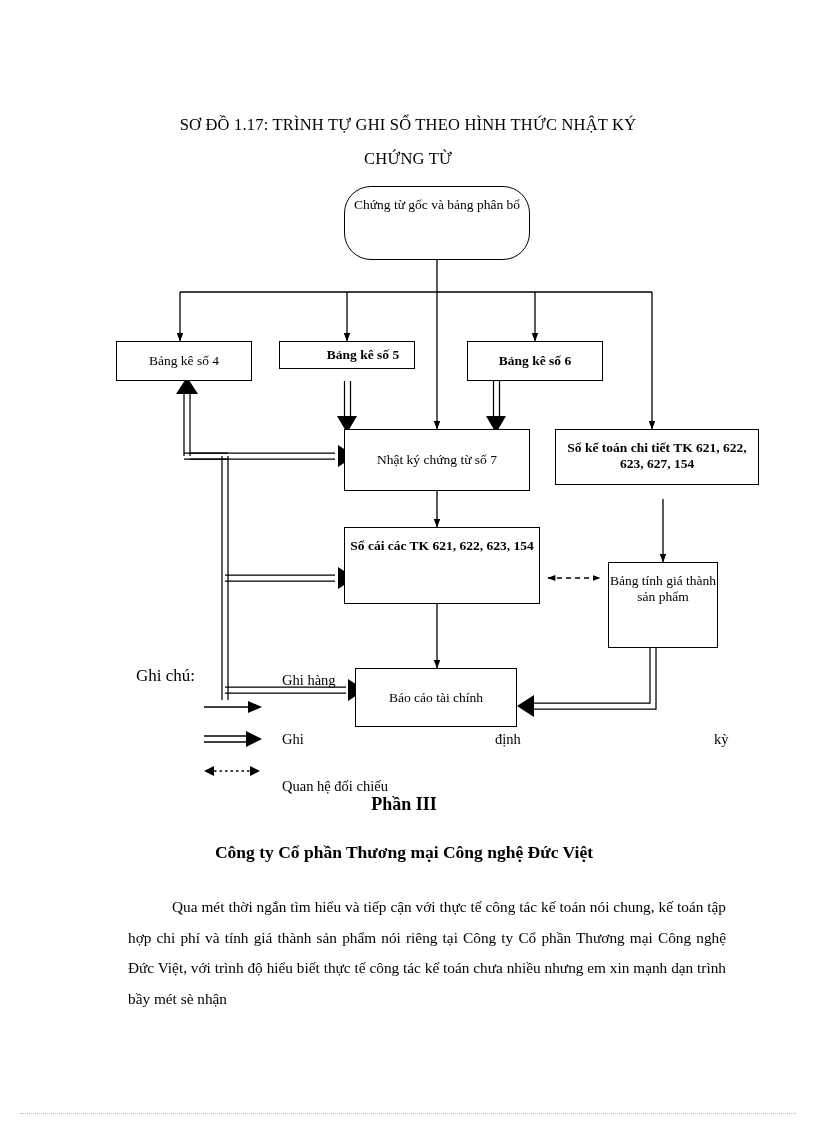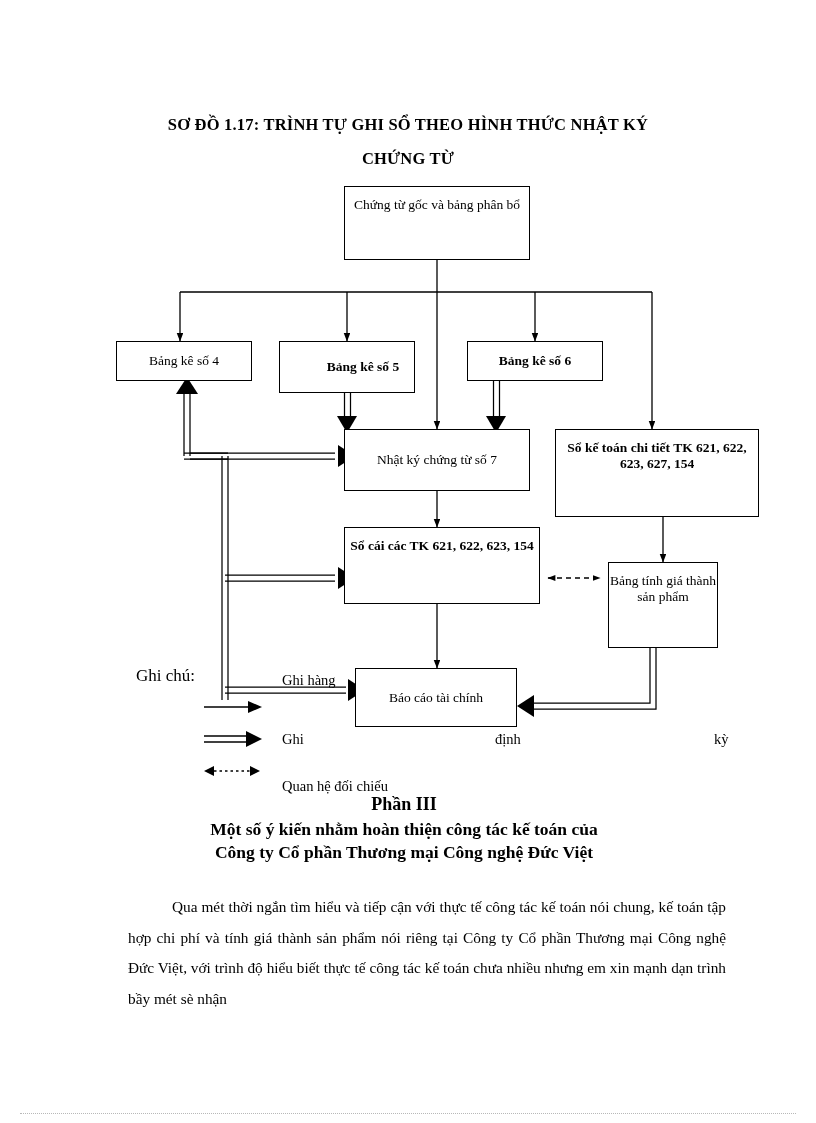--- a/index.html
+++ b/index.html
@@ -21,21 +21,21 @@
     inset: 0;
   }
 
   
   .doc-title {
     position: absolute;
     left: 108px;
     top: 108px;
     width: 600px;
     text-align: center;
-    font-weight: bold;
+    font-weight: normal;
     font-size: 16.5px;
     letter-spacing: 0.2px;
     line-height: 34px;
   }
   .doc-title .l1 { display:block; }
   .doc-title .l2 { display:block; }
 
   
   #diagram {
     position: absolute;
@@ -58,26 +58,26 @@
     font-size: 13.5px;
     line-height: 16px;
   }
   .node > span { display:block; width:100%; }
 
   .node.bold { font-weight: bold; }
   .node.padtop { padding-top: 10px; }
   .node.center-v { align-items: center; padding-top: 0; }
 
   
-  #n-chungtu      { left: 344px; top: 186px; width: 186px; height: 74px; }
+  #n-chungtu      { left: 344px; top: 186px; width: 186px; height: 74px; border-radius: 27px; }
   #n-bk4          { left: 116px; top: 341px; width: 136px; height: 40px; }
-  #n-bk5          { left: 279px; top: 341px; width: 136px; height: 52px; padding-left: 32px; }
+  #n-bk5          { left: 279px; top: 341px; width: 136px; height: 28px; padding-left: 32px; }
   #n-bk6          { left: 467px; top: 341px; width: 136px; height: 40px; }
   #n-nkct7        { left: 344px; top: 429px; width: 186px; height: 62px; }
-  #n-soketoan     { left: 555px; top: 429px; width: 204px; height: 88px; }
+  #n-soketoan     { left: 555px; top: 429px; width: 204px; height: 56px; }
   #n-socai        { left: 344px; top: 527px; width: 196px; height: 77px; }
   #n-banggia      { left: 608px; top: 562px; width: 110px; height: 86px; }
   #n-baocao       { left: 355px; top: 668px; width: 162px; height: 59px; }
 
   
   .legend-title {
     position: absolute;
     left: 136px;
     top: 666px;
     font-size: 17px;
@@ -276,20 +276,19 @@
     <polygon points="250,766 250,776 260,771" fill="#000"></polygon>
   </svg>
 
   <div class="legend-label" id="lg-l1">Ghi hàng</div>
   <div class="legend-label" id="lg-l2a">Ghi</div>
   <div class="legend-label" id="lg-l2b">định</div>
   <div class="legend-label" id="lg-l2c">kỳ</div>
   <div class="legend-label" id="lg-l3">Quan hệ đối chiếu</div>
 
   <div class="part-heading" id="h-phan3">Phần III</div>
-  <div class="part-heading" id="h-sub1">Một số ý kiến nhằm hoàn thiện công tác kế toán của</div>
   <div class="part-heading" id="h-sub2">Công ty Cổ phần Thương mại Công nghệ Đức Việt</div>
 
   <div class="body-text">Qua mét thời ngắn tìm hiểu và tiếp cận với thực tế công tác kế toán nói chung, kế toán tập hợp chi phí và tính giá thành sản phẩm nói riêng tại Công ty Cổ phần Thương mại Công nghệ Đức Việt, với trình độ hiểu biết thực tế công tác kế toán chưa nhiều nhưng em xin mạnh dạn trình bầy mét sè nhận</div>
 
   <div class="footer-rule"></div>
 
 </div>
 
 </body></html>

